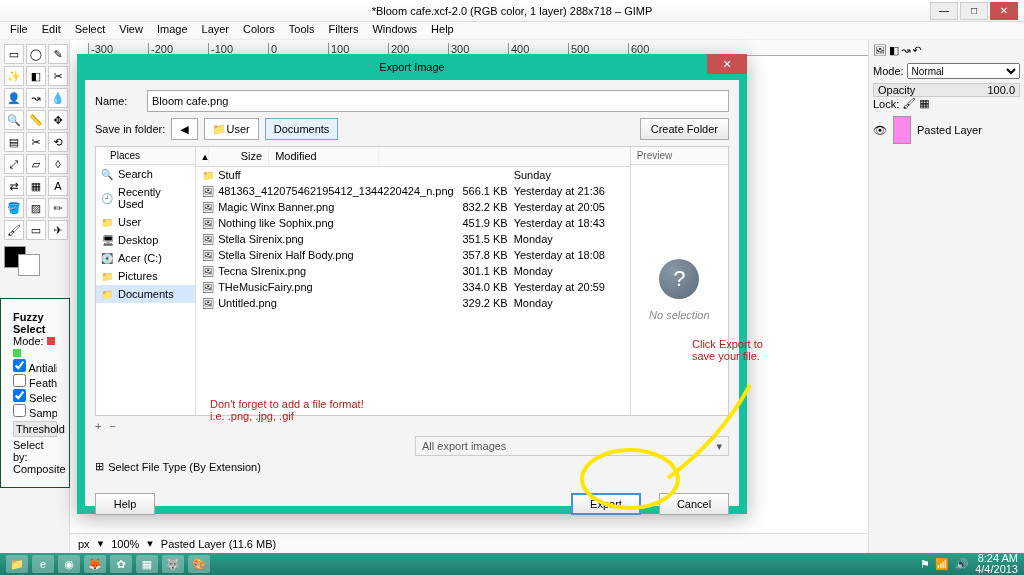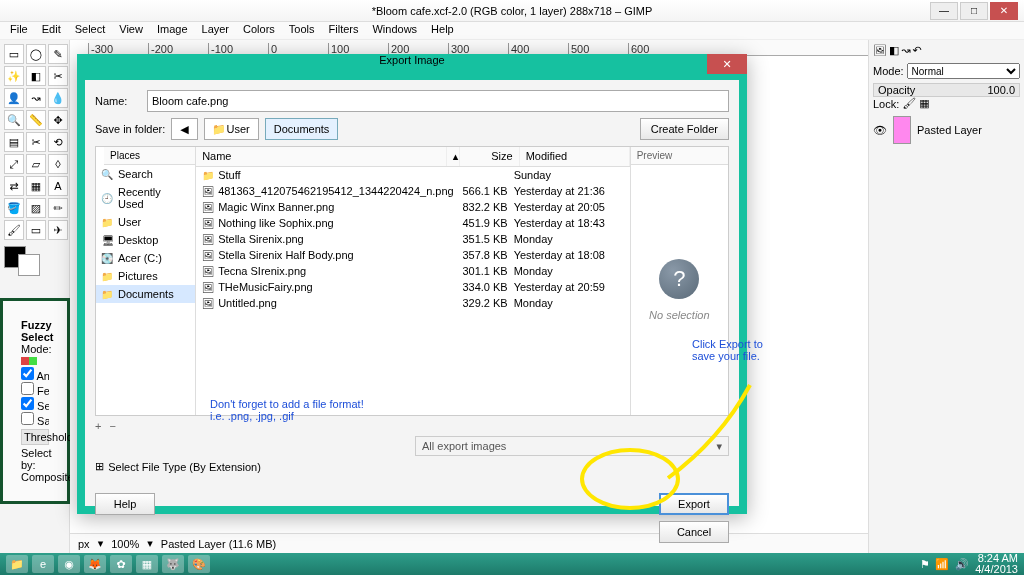--- a/index.html
+++ b/index.html
@@ -18,32 +18,32 @@
 .toolbox { position: absolute; left: 0; top: 0; width: 70px; bottom: 0; background: #f4f4f4; border-right: 1px solid #ddd; padding: 4px; }
 .tool-grid { display: grid; grid-template-columns: repeat(3, 20px); gap: 2px; }
 .tool { width: 20px; height: 20px; border: 1px solid #ccc; background: #fff; display: flex; align-items: center; justify-content: center; font-size: 11px; }
 .right-dock { position: absolute; right: 0; top: 0; width: 156px; bottom: 0; background: #f4f4f4; border-left: 1px solid #ddd; padding: 4px; }
 .dock-row { display: flex; align-items: center; gap: 3px; margin-bottom: 4px; font-size: 10px; }
 .dock-row select { flex: 1; font-size: 10px; height: 16px; }
 .opacity-bar { height: 14px; background: #e8e8e8; border: 1px solid #ccc; display: flex; justify-content: space-between; padding: 0 4px; align-items: center; font-size: 10px; }
 .layer-item { display: flex; align-items: center; gap: 6px; margin-top: 6px; font-size: 10px; }
 .eye { width: 14px; height: 14px; display: flex; align-items: center; justify-content: center; }
 .thumb { width: 18px; height: 28px; background: #f8e; border: 1px solid #999; }
-.fuzzy { position: absolute; left: 0; top: 258px; width: 70px; background: #fafafa; border: 3px solid #14532d; font-size: 9px; padding: 18px; }
+.fuzzy { position: absolute; left: 0; top: 258px; width: 70px; background: #fafafa; border: 1px solid #14532d; font-size: 9px; padding: 12px; }
 .fuzzy label { display: block; white-space: nowrap; overflow: hidden; }
 .statusbar-bottom { position: absolute; left: 70px; right: 156px; bottom: 0; height: 20px; background: #fafafa; border-top: 1px solid #ddd; display: flex; align-items: center; gap: 8px; padding: 0 8px; font-size: 10px; }
 .taskbar { position: absolute; left: 0; right: 0; bottom: 0; height: 22px; background: linear-gradient(180deg,#2e9e8a,#1d7a6a); display: flex; align-items: center; justify-content: space-between; padding: 0 6px; color: #fff; font-size: 10px; }
 .taskbar .left { display: flex; gap: 4px; }
 .tb-ic { width: 22px; height: 18px; background: rgba(255,255,255,0.3); border-radius: 2px; display: flex; align-items: center; justify-content: center; font-size: 11px; }
 .taskbar .right { display: flex; align-items: center; gap: 6px; }
 .clock { text-align: right; line-height: 1; font-size: 9px; }
 
 
 .dialog { position: absolute; left: 77px; top: 54px; width: 670px; height: 460px; background: #f4f4f4; border: 8px solid #16c1a0; box-shadow: 0 4px 20px rgba(0,0,0,0.3); }
-.dlg-title { height: 26px; background: #16c1a0; margin: -8px -8px 4px -8px; display: flex; align-items: flex-start; justify-content: center; color: #000; position: relative; font-size: 12px; }
+.dlg-title { height: 26px; background: #16c1a0; margin: -8px -8px 4px -8px; display: flex; align-items: center; justify-content: center; color: #000; position: relative; font-size: 12px; }
 .dlg-close { position: absolute; right: 0; top: 0; width: 40px; height: 20px; background: #c75050; color: #fff; display: flex; align-items: center; justify-content: center; }
 .dlg-body { padding: 6px 10px; }
 .row { display: flex; align-items: center; gap: 6px; margin-bottom: 6px; }
 .row input[type=text] { flex: 1; height: 22px; border: 1px solid #aaa; padding: 0 4px; font-size: 11px; }
 .path-btn { height: 22px; border: 1px solid #aaa; background: #fff; padding: 0 8px; font-size: 11px; display: flex; align-items: center; }
 .path-btn.active { background: #e4f1ff; border-color: #7ab; }
 .btn { height: 22px; border: 1px solid #aaa; background: linear-gradient(#fff,#e8e8e8); padding: 0 10px; font-size: 11px; }
 .browser { display: flex; border: 1px solid #ccc; height: 270px; background: #fff; }
 .places { width: 112px; border-right: 1px solid #ddd; }
 .places-h { padding: 3px 6px; border-bottom: 1px solid #ddd; background: #fafafa; font-size: 10px; margin-left: 8px; }
@@ -62,25 +62,25 @@
 .fic { width: 12px; height: 12px; display: inline-flex; align-items: center; justify-content: center; font-size: 10px; }
 .preview { width: 110px; border-left: 1px solid #ddd; display: flex; flex-direction: column; justify-content: space-between; }
 .preview-h { padding: 3px 6px; border-bottom: 1px solid #ddd; background: #fafafa; font-size: 10px; color: #666; }
 .preview-body { flex: 1; display: flex; flex-direction: column; align-items: center; justify-content: center; gap: 10px; color: #888; font-style: italic; font-size: 10px; }
 .q-icon { width: 40px; height: 40px; border-radius: 50%; background: radial-gradient(circle at 35% 30%, #8a99a8, #5a6a78); display: flex; align-items: center; justify-content: center; color: #fff; font-size: 22px; font-style: normal; }
 .pm { display: flex; gap: 8px; margin-top: 4px; font-size: 14px; color: #666; }
 .exportbar { display: flex; margin-top: 4px; }
 .sel-ext { flex: 1; border: 1px solid #ccc; height: 20px; display: flex; align-items: center; padding: 0 6px; font-size: 10px; color: #555; justify-content: space-between; margin-left: 320px; }
 .sft { margin-top: 4px; font-size: 10px; display: flex; align-items: center; gap: 4px; }
 .actions { display: flex; justify-content: space-between; margin-top: 20px; }
-.actions .right { display: flex; gap: 6px; flex-direction: column; }
+.actions .right { display: flex; gap: 18px; }
 .btn-exp { border: 2px solid #4a90d9; }
 
 
-.anno { position: absolute; font-family: "Century Gothic", "Segoe UI", sans-serif; font-size: 18px; color: #1d4ed8; }
+.anno { position: absolute; font-family: "Century Gothic", "Segoe UI", sans-serif; font-size: 18px; color: #b91c1c; }
 .circle { position: absolute; border: 4px solid #ffe600; border-radius: 50%; pointer-events: none; }
 </style>
 </head>
 <body>
 
 <div class="win-title">
   <span class="t">*Bloom cafe.xcf-2.0 (RGB color, 1 layer) 288x718 – GIMP</span>
   <div class="right">
     <div class="win-btn">—</div>
     <div class="win-btn">□</div>
@@ -250,21 +250,20 @@
               <span>Pictures</span>
             </div>
             <div class="place sel">
               <span class="fic">📁</span>
               <span>Documents</span>
             </div>
           </div>
       </div>
       <div class="files">
         <div class="files-h">
-          <div class="fh-name">Name</div>
           <div style="width:10px">▴</div>
           <div class="fh-size">Size</div>
           <div class="fh-mod">Modified</div>
         </div>
         <div id="files-list">
             <div class="frow">
               <div class="fn"><span class="fic">📁</span>Stuff</div>
               <div class="fs"></div>
               <div class="fm">Sunday</div>
             </div>

